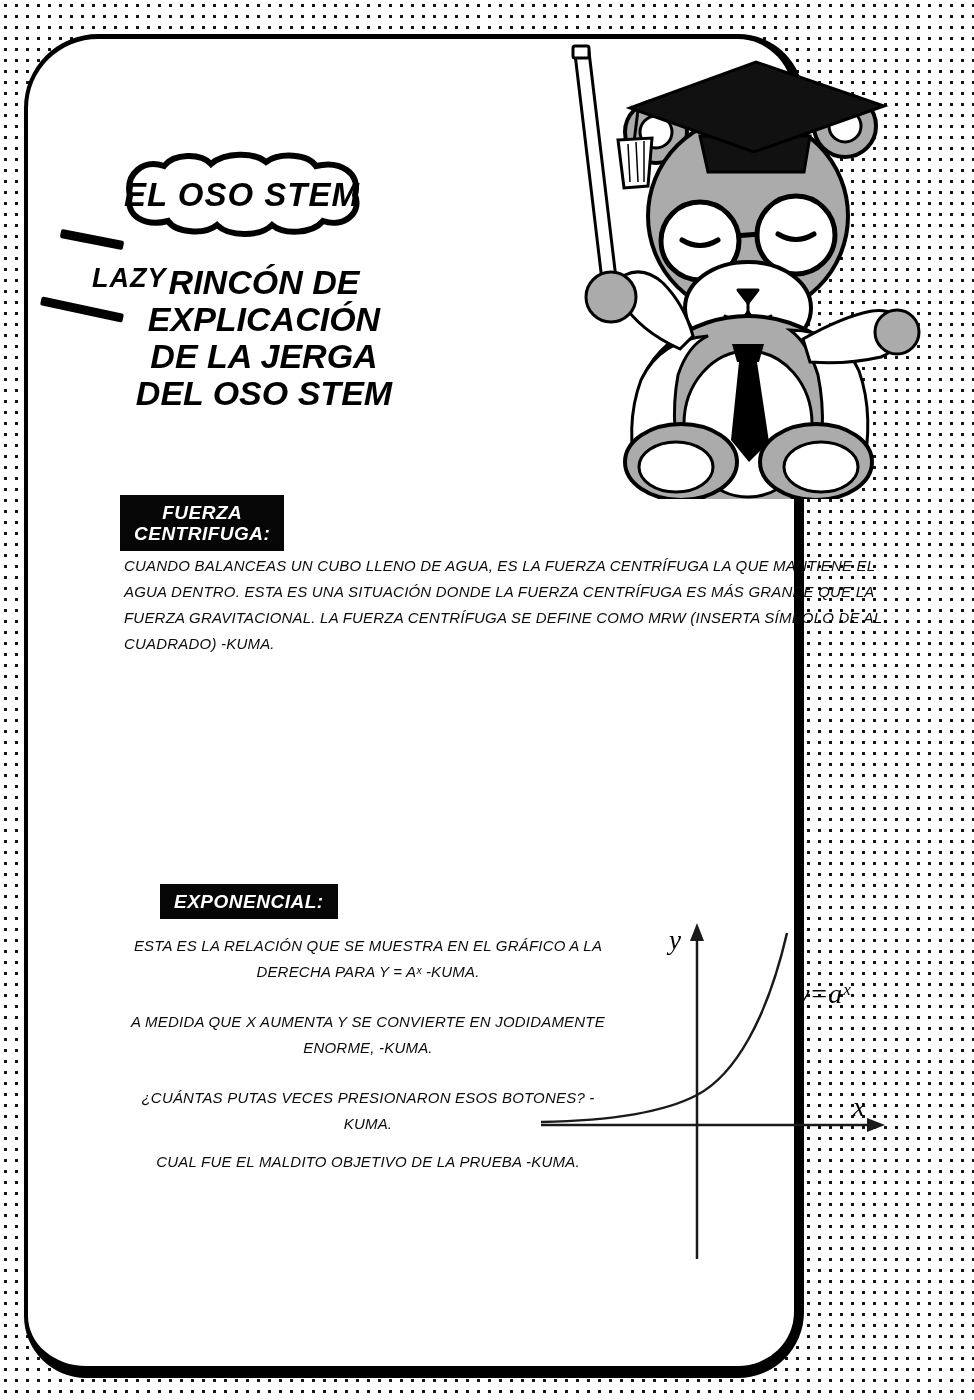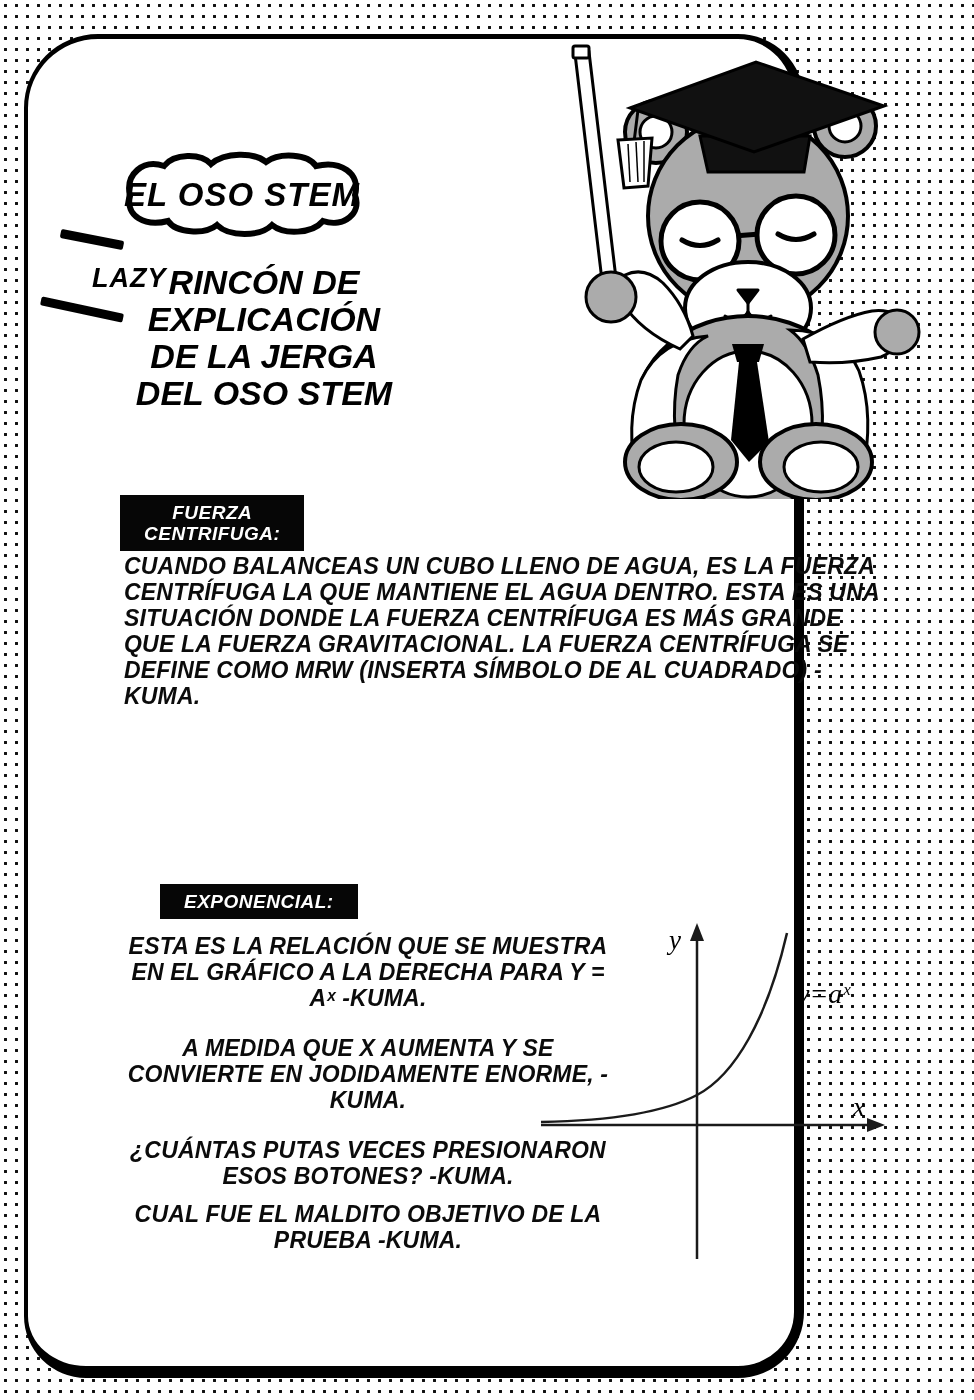--- a/index.html
+++ b/index.html
@@ -20,24 +20,24 @@
   .lazy{font-weight:bold;font-style:italic;font-size:27px;letter-spacing:1px;}
   .slash{background:#000;height:9px;border-radius:2px;}
   .slash.top{width:64px;transform:rotate(11deg);}
   .slash.bot{width:84px;transform:rotate(12deg);}
   
   .title{width:316px;text-align:center;font-weight:bold;font-style:italic;
          font-size:34px;line-height:37px;letter-spacing:0px;white-space:nowrap;}
   
   .label-box{display:inline-block;background:#060606;color:#fff;
              font-weight:bold;font-style:italic;text-align:center;
-             padding:7px 24px;line-height:21px;font-size:19px;letter-spacing:.5px;}
+             padding:7px 14px;line-height:21px;font-size:19px;letter-spacing:.5px;}
   .label-box span{display:block;}
   
-  .copy{font-weight:bold;font-style:italic;font-size:23px;line-height:26px;
+  .copy{font-weight:normal;font-style:italic;font-size:15px;line-height:26px;
         letter-spacing:.2px;color:#0b0b0b;}
   .copy p{margin:0 0 24px 0;}
   .copy p.no-gap{margin-bottom:12px;}
   .graph-label{font-family:"Liberation Serif",serif;font-style:italic;}
 </style>
 </head>
 <body>
 
 <div class="stage">
   <div class="page">

